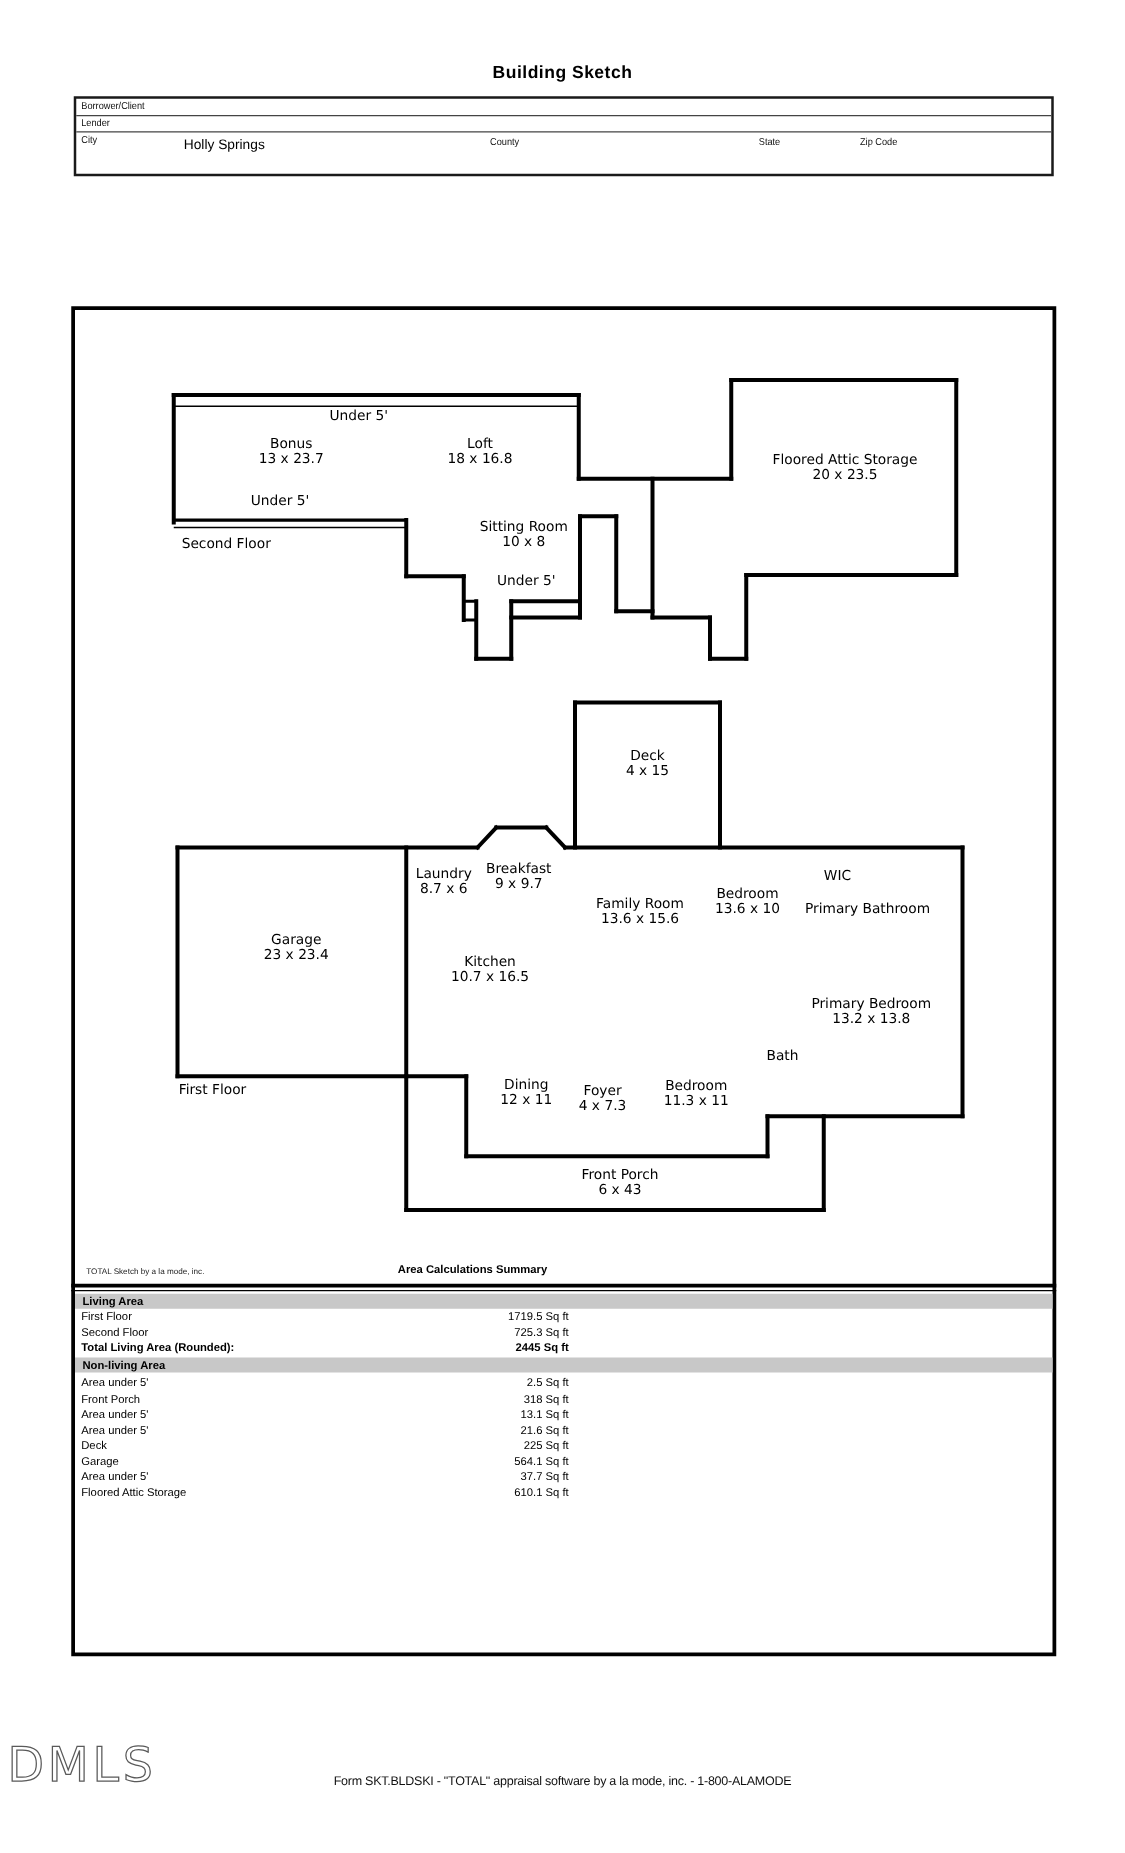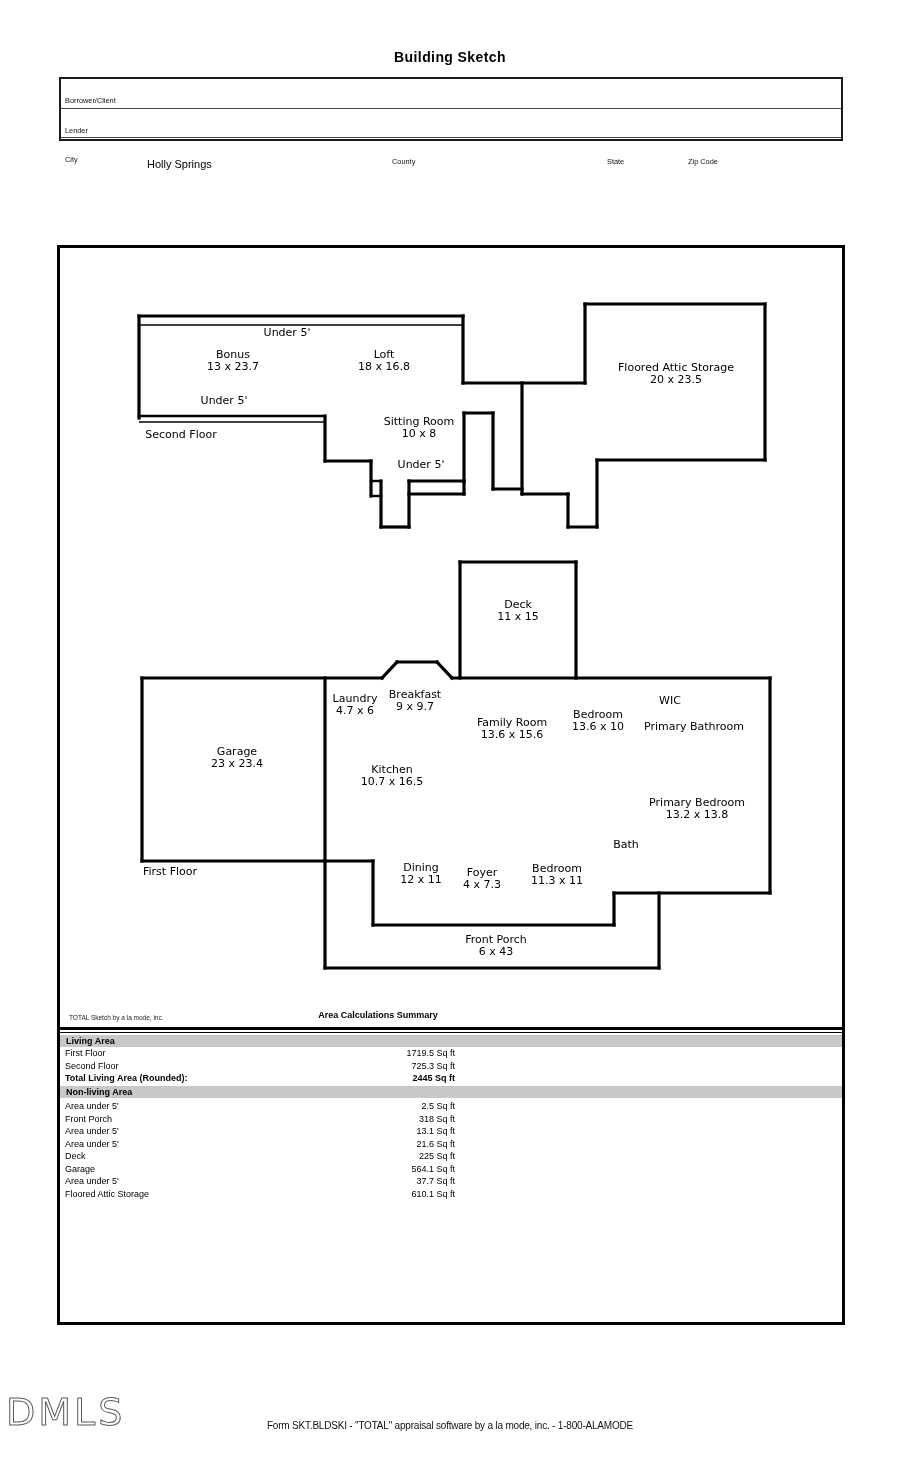--- a/index.html
+++ b/index.html
@@ -2,21 +2,21 @@
 <html><head>
 <meta charset="utf-8">
 <style>
   html,body{margin:0;padding:0;background:#fff;}
   body{width:900px;height:1482px;position:relative;font-family:"Liberation Sans",sans-serif;color:#000;overflow:hidden;}
   .abs{position:absolute;}
   
   .page-title{left:0;top:49px;width:900px;text-align:center;font-size:14px;font-weight:bold;letter-spacing:.4px;font-family:"Liberation Sans",sans-serif;}
   
   .hdr{left:59px;top:77px;width:784px;height:64px;border:2px solid #1a1a1a;box-sizing:border-box;background:#fff;}
-  .hrow{position:relative;border-bottom:1px solid #444;margin-top:16px;}
+  .hrow{position:relative;border-bottom:1px solid #444;}
   .hrow:last-child{border-bottom:none;}
   .hlabel{position:absolute;left:4px;top:1px;font-size:8px;color:#111;transform:scaleX(.92);transform-origin:left;}
   .hval{position:absolute;bottom:1px;font-size:11px;color:#000;}
   
   .sketchbox{left:57px;top:245px;width:788px;height:1080px;border:3px solid #000;box-sizing:border-box;}
   
   .rl{position:absolute;transform:translateX(-50%);text-align:center;font-family:"DejaVu Sans",sans-serif;font-size:11px;line-height:12px;white-space:nowrap;color:#000;}
   .rl span{display:block;}
   
   .vendor{left:69px;top:1014px;font-size:6.5px;color:#222;}
@@ -137,25 +137,25 @@
   </div>
 <div class="rl" style="left:419px;top:416px">
     <span>Sitting Room</span>
     <span>10 x 8</span>
   </div>
 <div class="rl" style="left:421px;top:459px">
     <span>Under 5'</span>
   </div>
 <div class="rl" style="left:518px;top:599px">
     <span>Deck</span>
-    <span>11 x 15</span>
+    <span>4 x 15</span>
   </div>
 <div class="rl" style="left:355px;top:693px">
     <span>Laundry</span>
-    <span>4.7 x 6</span>
+    <span>8.7 x 6</span>
   </div>
 <div class="rl" style="left:415px;top:689px">
     <span>Breakfast</span>
     <span>9 x 9.7</span>
   </div>
 <div class="rl" style="left:512px;top:717px">
     <span>Family Room</span>
     <span>13.6 x 15.6</span>
   </div>
 <div class="rl" style="left:598px;top:709px">

